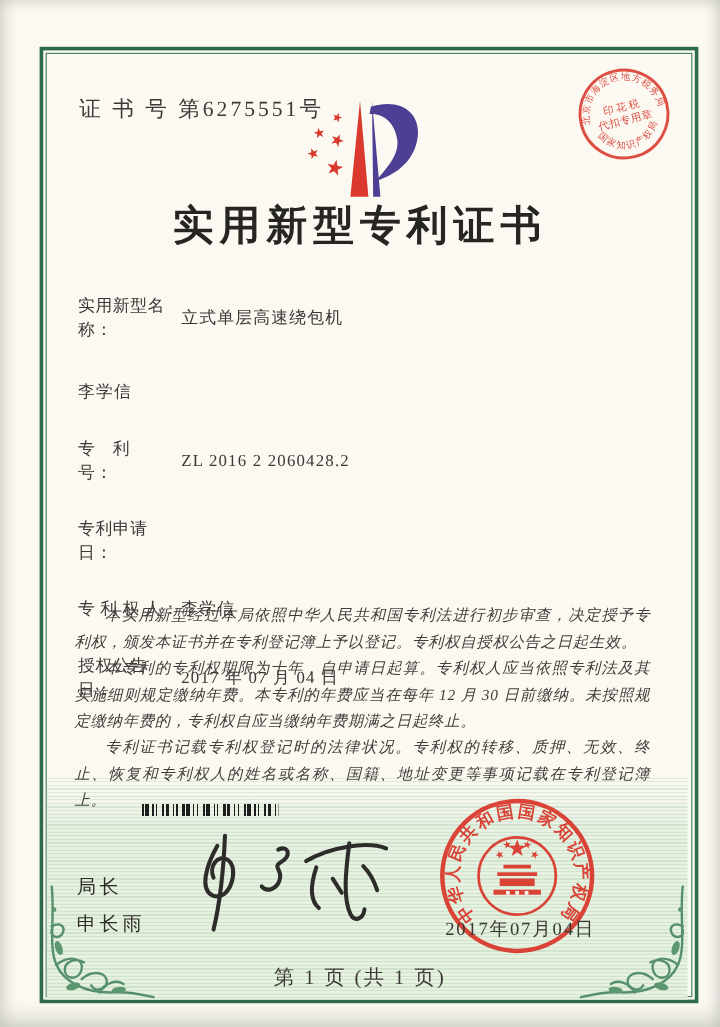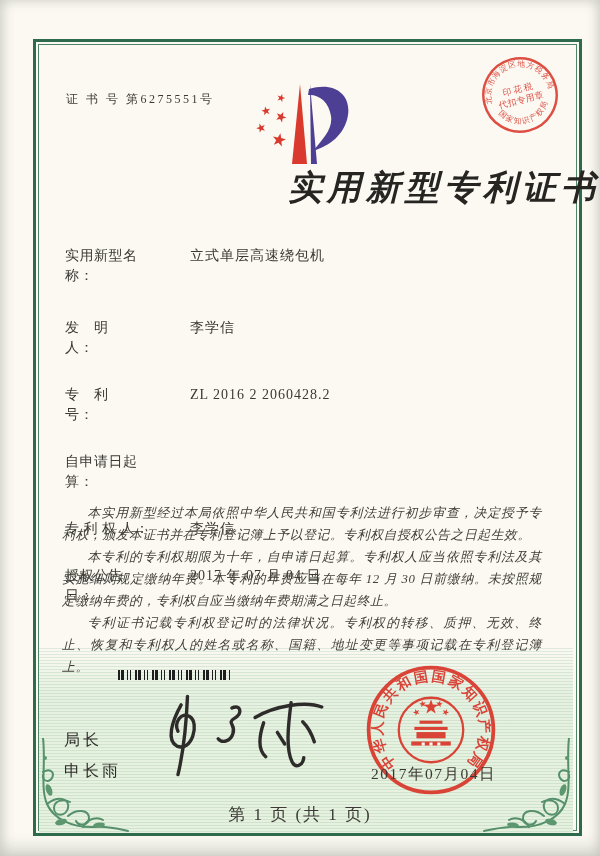--- a/index.html
+++ b/index.html
@@ -21,29 +21,29 @@
     position:absolute;left:2px;top:2px;right:2px;bottom:2px;
     border:1px solid #4e8567;
   }
   .green-zone{
     position:absolute;left:39px;top:648px;width:534px;height:185px;z-index:0;
     background:
       repeating-linear-gradient(180deg, rgba(128,178,140,.22) 0 1px, rgba(0,0,0,0) 1px 3px),
       linear-gradient(180deg, rgba(223,238,220,0) 0px, rgba(223,238,220,.75) 45px, #e6f1df 120px);
   }
   .cert-no{
-    position:absolute;left:66px;top:79px;font-size:12px;letter-spacing:2.5px;color:#3c3a36;z-index:2;margin-top:12px;
+    position:absolute;left:66px;top:79px;font-size:18px;letter-spacing:2.5px;color:#3c3a36;z-index:2;
   }
   .logo{position:absolute;left:253px;top:83px;width:100px;height:85px;z-index:2;}
   .title{
-    position:absolute;left:0;right:0;top:165px;text-align:right;z-index:2;
-    font-size:34px;font-weight:600;letter-spacing:5px;color:#262522;font-style:italic;
+    position:absolute;left:0;right:0;top:165px;text-align:center;z-index:2;
+    font-size:34px;font-weight:600;letter-spacing:5px;color:#262522;
   }
   .fields{position:absolute;left:65px;top:246px;right:60px;z-index:2;}
-  .field-row{display:flex;align-items:flex-start;font-size:14px;color:#3b3935;margin-bottom:27px;line-height:20px;gap:39px;}
+  .field-row{display:flex;align-items:center;font-size:14px;color:#3b3935;margin-bottom:27px;line-height:20px;}
   .field-row:first-child{margin-bottom:32px;}
   .field-label{flex:0 0 86px;letter-spacing:.5px;}
   .field-value{letter-spacing:1px;}
   .body-text{
     position:absolute;left:62px;right:58px;top:502px;z-index:2;
     font-size:12.8px;line-height:22px;text-align:justify;color:#403e39;letter-spacing:.6px;font-style:italic;
   }
   .body-text p{margin:0;text-indent:2em;}
   .barcode{
     position:absolute;left:118px;top:670px;width:114px;height:10px;z-index:2;
@@ -143,29 +143,28 @@
   </svg>
 
   <div class="title">实用新型专利证书</div>
 
   <div class="fields">
     <div class="field-row">
       <span class="field-label">实用新型名称：</span>
       <span class="field-value">立式单层高速绕包机</span>
     </div>
     <div class="field-row">
-      <span class="field-label">发　明　人：</span>
       <span class="field-value">李学信</span>
     </div>
     <div class="field-row">
       <span class="field-label">专　利　号：</span>
       <span class="field-value">ZL 2016 2 2060428.2</span>
     </div>
     <div class="field-row">
-      <span class="field-label">自申请日起算：</span>
+      <span class="field-label">专利申请日：</span>
     </div>
     <div class="field-row">
       <span class="field-label">专 利 权 人：</span>
       <span class="field-value">李学信</span>
     </div>
     <div class="field-row">
       <span class="field-label">授权公告日：</span>
       <span class="field-value">2017 年 07 月 04 日</span>
     </div>
   </div>

